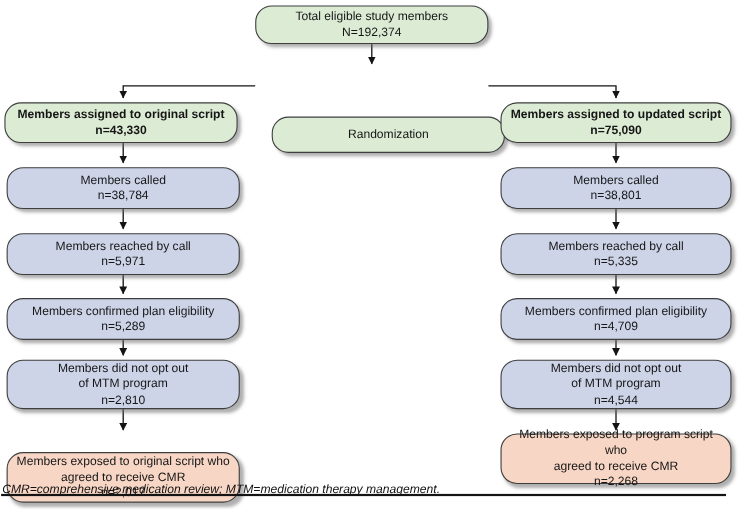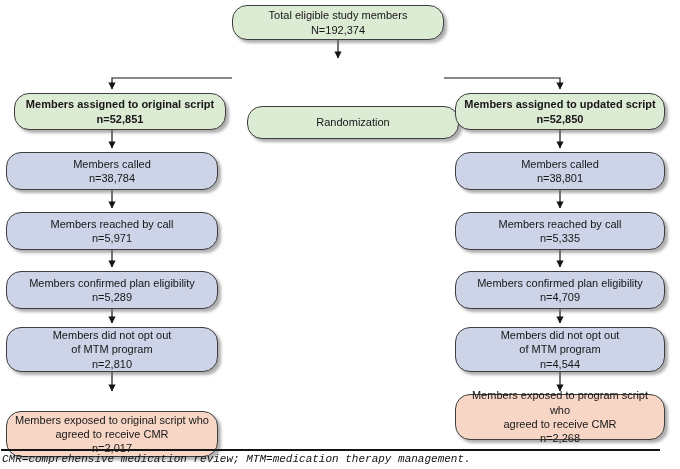--- a/index.html
+++ b/index.html
@@ -12,22 +12,22 @@
     border:1px solid #3e3e3e; border-radius:15px;
     box-shadow:3px 3px 3px rgba(110,110,110,0.55);
     display:flex; flex-direction:column; align-items:center; justify-content:center;
     text-align:center; font-size:11px; line-height:1.3; color:#161616;
     padding:2px 8px;
   }
   .box.bold { font-weight:bold; }
   svg.connectors { position:absolute; left:0; top:0; pointer-events:none; }
   .rule { position:absolute; left:1px; top:449px; width:659px; height:2px; background:#141414; }
   .footnote {
-    position:absolute; left:2px; top:453px; width:660px;
-    font-family:Liberation Mono, monospace; font-style:italic;
+    position:absolute; left:2px; top:439px; width:660px;
+    font-family:Liberation Sans, sans-serif; font-style:italic;
     font-size:11px; color:#111111;
   }
 </style>
 </head>
 <body>
 
 <div class="canvas">
 
   <svg class="connectors" width="680" height="469" viewBox="0 0 680 469">
     <defs>
@@ -59,23 +59,23 @@
 
   <div class="box" style="left: 232px; top: 5px; width: 212px; height: 35px; background: rgb(220, 235, 212);">
     <div>Total eligible study members</div>
     <div>N=192,374</div>
   </div>
 
   <div class="box" style="left: 247px; top: 62px; width: 212px; height: 33px; background: rgb(220, 235, 212); margin-top: 44px;">
     <div>Randomization</div>
   </div>
 
-  <div class="box bold" style="left: 14px; top: 93px; width: 212px; height: 37px; background: rgb(220, 235, 212);">
+  <div class="box bold" style="left: 4px; top: 93px; width: 212px; height: 37px; background: rgb(220, 235, 212);">
     <div>Members assigned to original script</div>
-    <div>n=52,851</div>
+    <div>n=43,330</div>
   </div>
 
   <div class="box" style="left: 6px; top: 152px; width: 212px; height: 38px; background: rgb(205, 212, 232);">
     <div>Members called</div>
     <div>n=38,784</div>
   </div>
 
   <div class="box" style="left: 6px; top: 212px; width: 212px; height: 38px; background: rgb(205, 212, 232);">
     <div>Members reached by call</div>
     <div>n=5,971</div>
@@ -93,21 +93,21 @@
   </div>
 
   <div class="box" style="left: 6px; top: 394px; width: 212px; height: 46px; background: rgb(248, 214, 197); margin-top: 17px;">
     <div>Members exposed to original script who</div>
     <div>agreed to receive CMR</div>
     <div>n=2,017</div>
   </div>
 
   <div class="box bold" style="left: 455px; top: 93px; width: 210px; height: 37px; background: rgb(220, 235, 212);">
     <div>Members assigned to updated script</div>
-    <div>n=52,850</div>
+    <div>n=75,090</div>
   </div>
 
   <div class="box" style="left: 455px; top: 152px; width: 210px; height: 38px; background: rgb(205, 212, 232);">
     <div>Members called</div>
     <div>n=38,801</div>
   </div>
 
   <div class="box" style="left: 455px; top: 212px; width: 210px; height: 38px; background: rgb(205, 212, 232);">
     <div>Members reached by call</div>
     <div>n=5,335</div>

